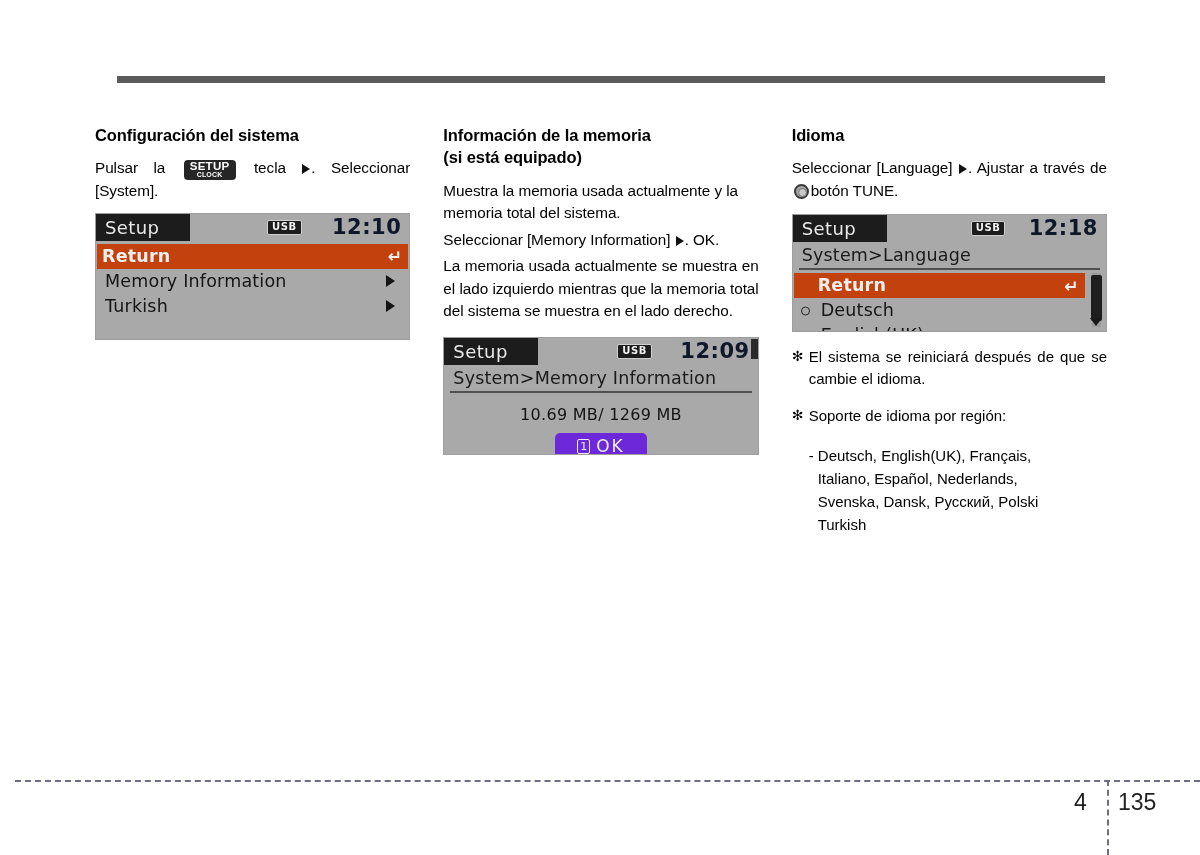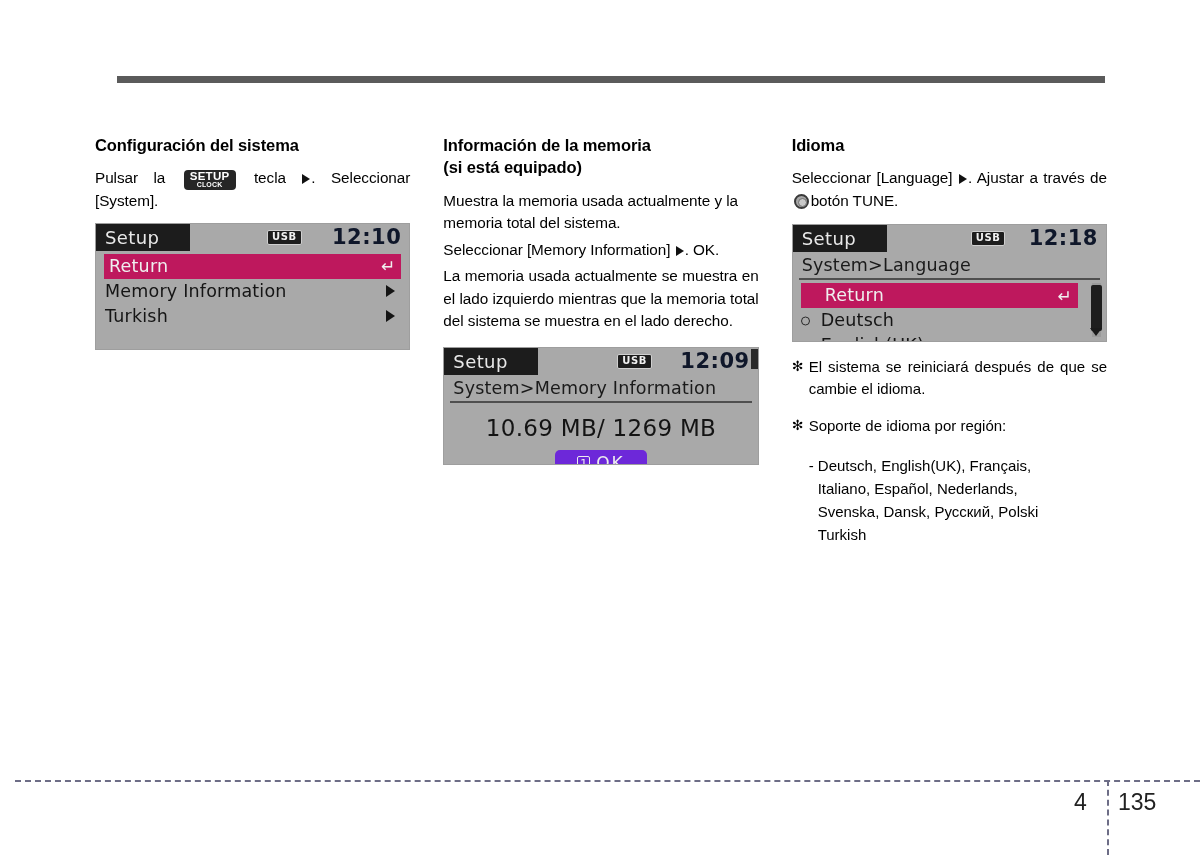--- a/index.html
+++ b/index.html
@@ -44,21 +44,21 @@
     left: 0;
     top: 0;
     width: 22px;
     height: 7px;
     background: #ffffff;
   }
 
   
   .columns {
     position: absolute;
-    top: 134px;
+    top: 124px;
     left: 95px;
     width: 1012px;
     display: flex;
     gap: 4px;
   }
   .col { width: 318px; }
   .col + .col { margin-left: 29px; }
 
   h2.section-title {
     font-size: 16.5px;
@@ -190,24 +190,25 @@
   .lcd-row {
     position: relative;
     height: 25px;
     font-size: 17.5px;
     line-height: 25px;
     color: #151515;
     padding-left: 9px;
     letter-spacing: 0.2px;
   }
   .lcd-row.selected {
-    background: #be185d;
+    background: #c2410c;
     color: #efefef;
-    margin: 0 8px;
+    margin: 0 1px;
     padding-left: 5px;
+    font-weight: bold;
   }
   .lcd-row .arrow {
     position: absolute;
     right: 14px; top: 50%;
     transform: translateY(-50%);
     width: 0; height: 0;
     border-left: 9px solid #141414;
     border-top: 6px solid transparent;
     border-bottom: 6px solid transparent;
   }
@@ -230,21 +231,21 @@
   }
   .lcd-row .radio.on { background: #1c1c1c; }
   .lcd-row.haschoice { padding-left: 28px; }
 
   
   .lcd-mem {
     text-align: center;
     padding-top: 12px;
   }
   .lcd-mem-value {
-    font-size: 23px;
+    font-size: 16px;
     color: #141414;
     letter-spacing: 0.3px;
   }
   .lcd-okbtn {
     display: inline-block;
     margin-top: 9px;
     background: #6d28d9;
     color: #ededed;
     border-radius: 5px;
     padding: 3px 22px 4px 22px;

